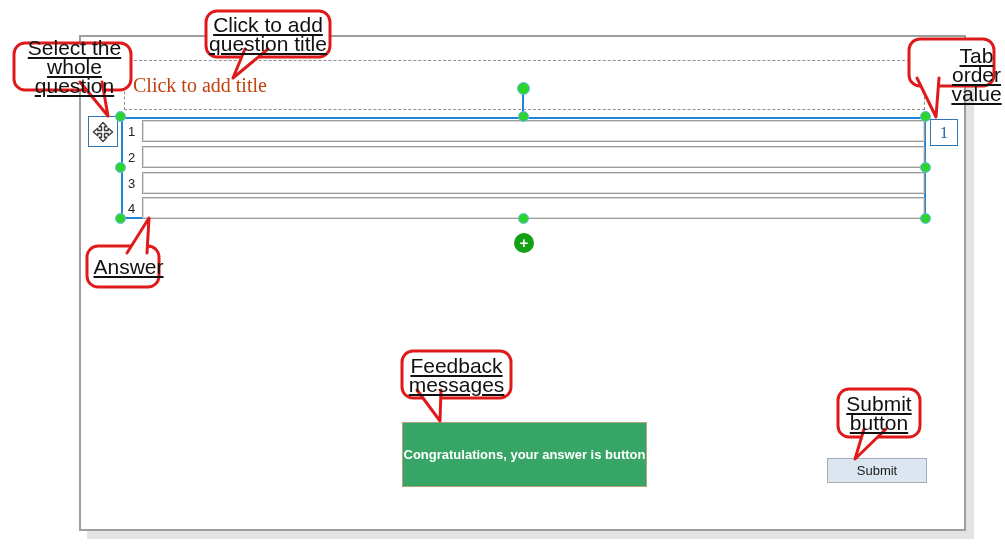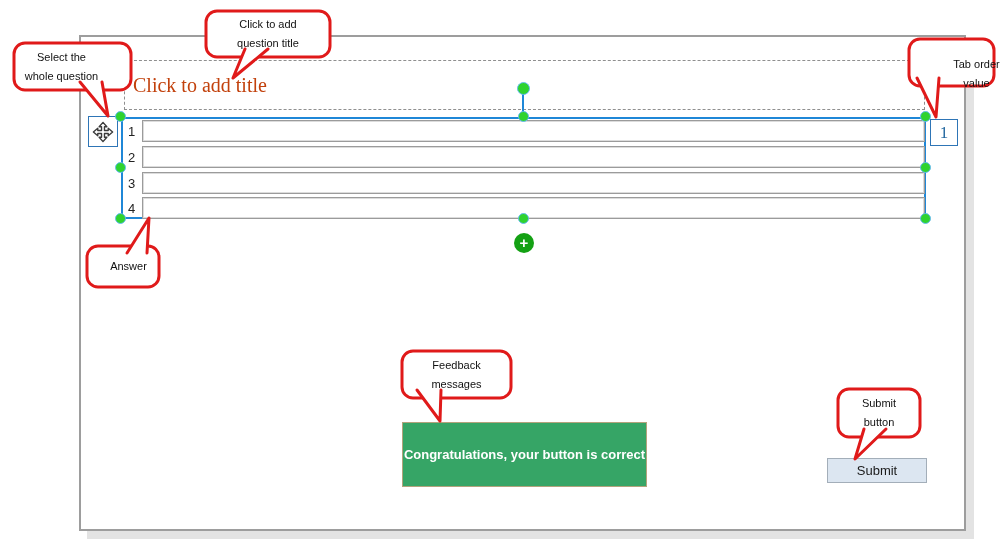--- a/index.html
+++ b/index.html
@@ -58,21 +58,21 @@
   
   .submit-btn{position:absolute;left:827px;top:458px;width:100px;height:25px;
         background:#dce6f1;border:1px solid #a3aeb9;box-sizing:border-box;z-index:2;
         display:flex;align-items:center;justify-content:center;cursor:pointer;}
   .submit-btn span{font-size:13px;color:#1a1a1a;}
 
   
   .callout{position:absolute;z-index:6;}
   .callout svg{position:absolute;left:0;top:0;}
   .callout .txt{position:absolute;display:flex;align-items:center;justify-content:center;
-        text-align:center;white-space:pre-line;font-size:11px;line-height:19px;color:#111;}
+        text-align:center;white-space:pre-line;font-size:21px;line-height:19px;color:#111;text-decoration:underline;}
 </style>
 </head>
 <body>
 
 <div id="page">
 
   <div class="slide-canvas"></div>
 
   <div class="title-ph">
     <span>Click to add title</span>
@@ -108,33 +108,33 @@
 
   <div class="tab-box">
     <span>1</span>
   </div>
 
   <div class="add-btn">
     <span>+</span>
   </div>
 
   <div class="feedback">
-    <span>Congratulations, your button is correct</span>
+    <span>Congratulations, your answer is button</span>
   </div>
 
   <div class="submit-btn">
     <span>Submit</span>
   </div>
 
   <div class="callout" style="left:8px;top:39px;width:142px;height:84px;">
     <svg width="142" height="84" viewBox="0 0 142 84">
       <rect x="6" y="4" width="117" height="47" rx="11" fill="#fff" stroke="#e01a1a" stroke-width="3"></rect>
       <path d="M 72,43 L 100,77 L 94,43" fill="#fff" stroke="#e01a1a" stroke-width="3" stroke-linejoin="round" stroke-linecap="round"></path>
     </svg>
-    <div class="txt" style="left:6px;top:4px;width:95px;height:47px;">Select the
+    <div class="txt" style="left:6px;top:4px;width:95px;height:47px;padding-left:13px;">Select the
 whole question</div>
   </div>
 
   <div class="callout" style="left:200px;top:7px;width:138px;height:78px;">
     <svg width="138" height="78" viewBox="0 0 138 78">
       <rect x="6" y="4" width="124" height="46" rx="11" fill="#fff" stroke="#e01a1a" stroke-width="3"></rect>
       <path d="M 45,42 L 33,71 L 68,42" fill="#fff" stroke="#e01a1a" stroke-width="3" stroke-linejoin="round" stroke-linecap="round"></path>
     </svg>
     <div class="txt" style="left:6px;top:4px;width:124px;height:46px;">Click to add
 question title</div>

